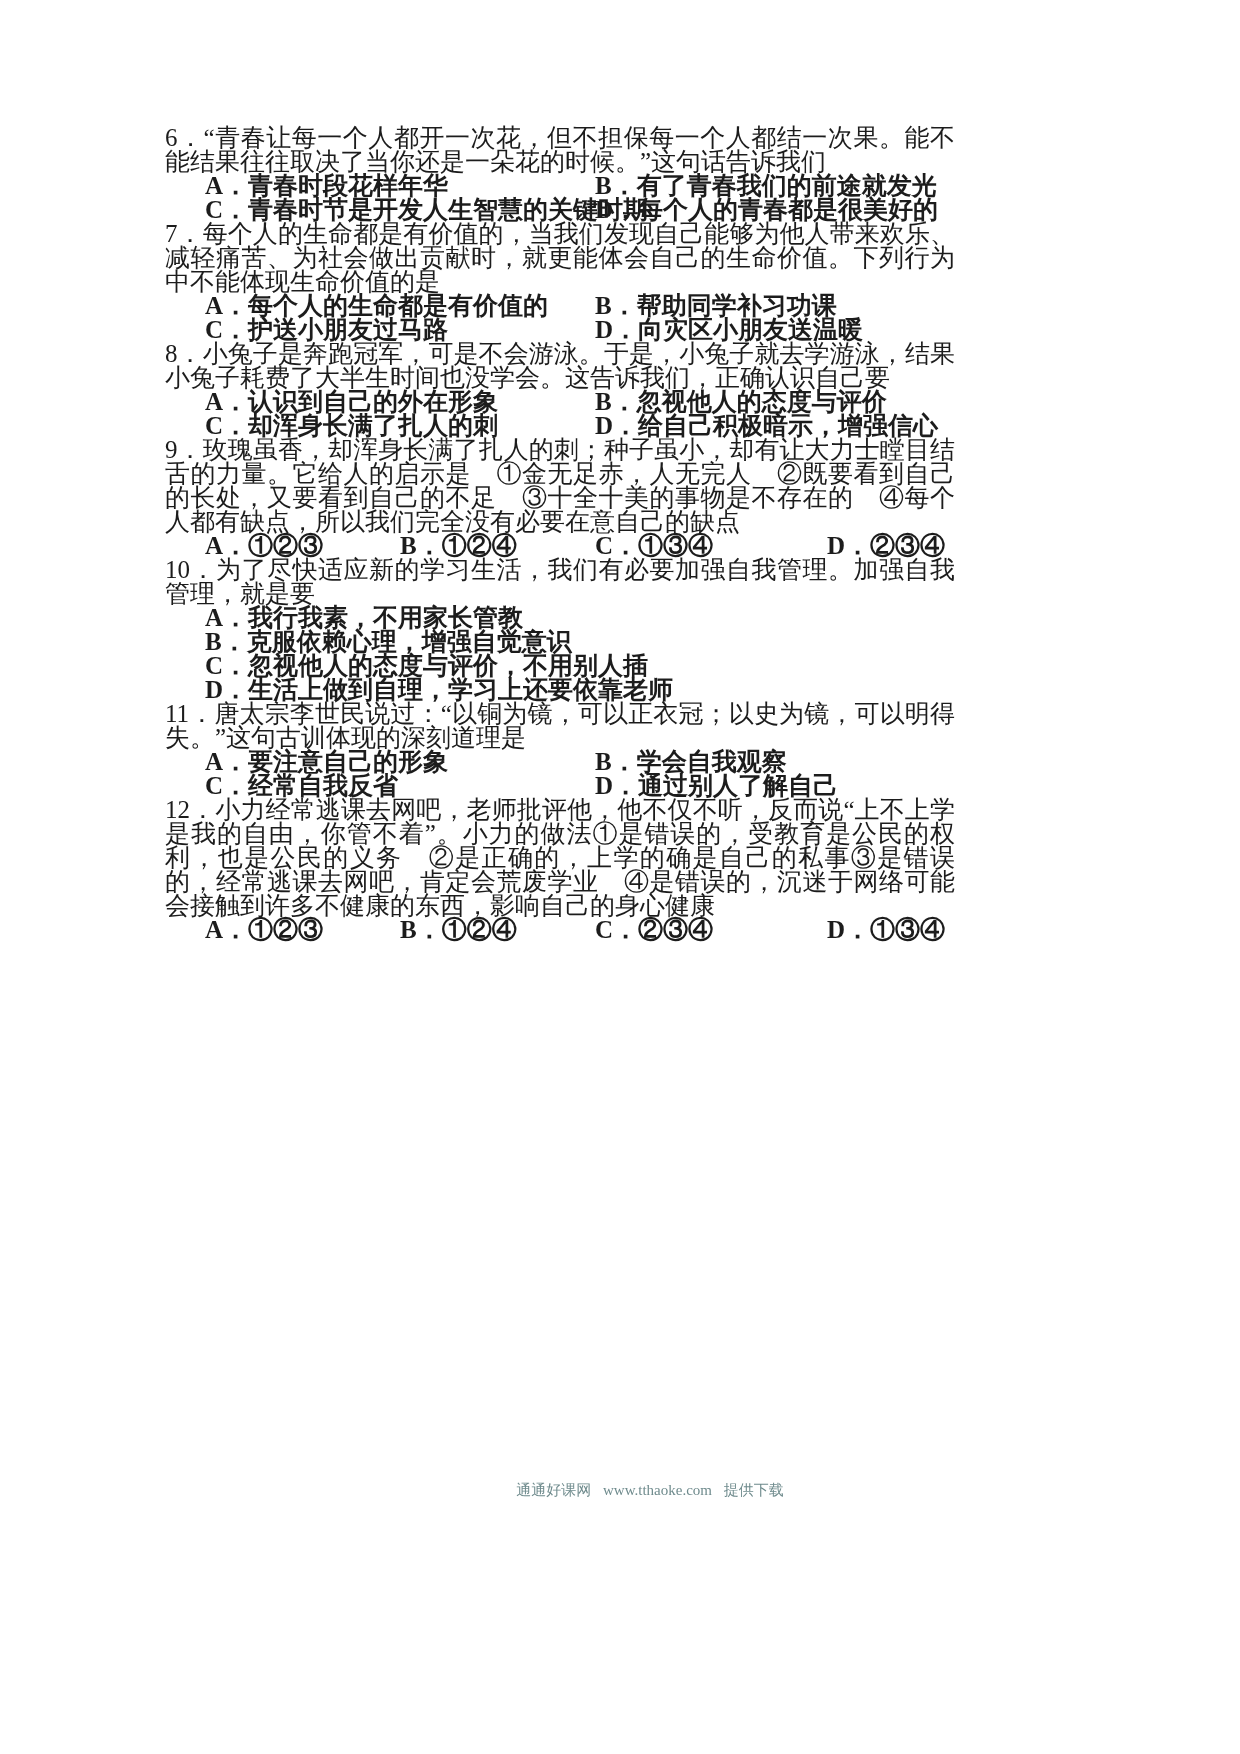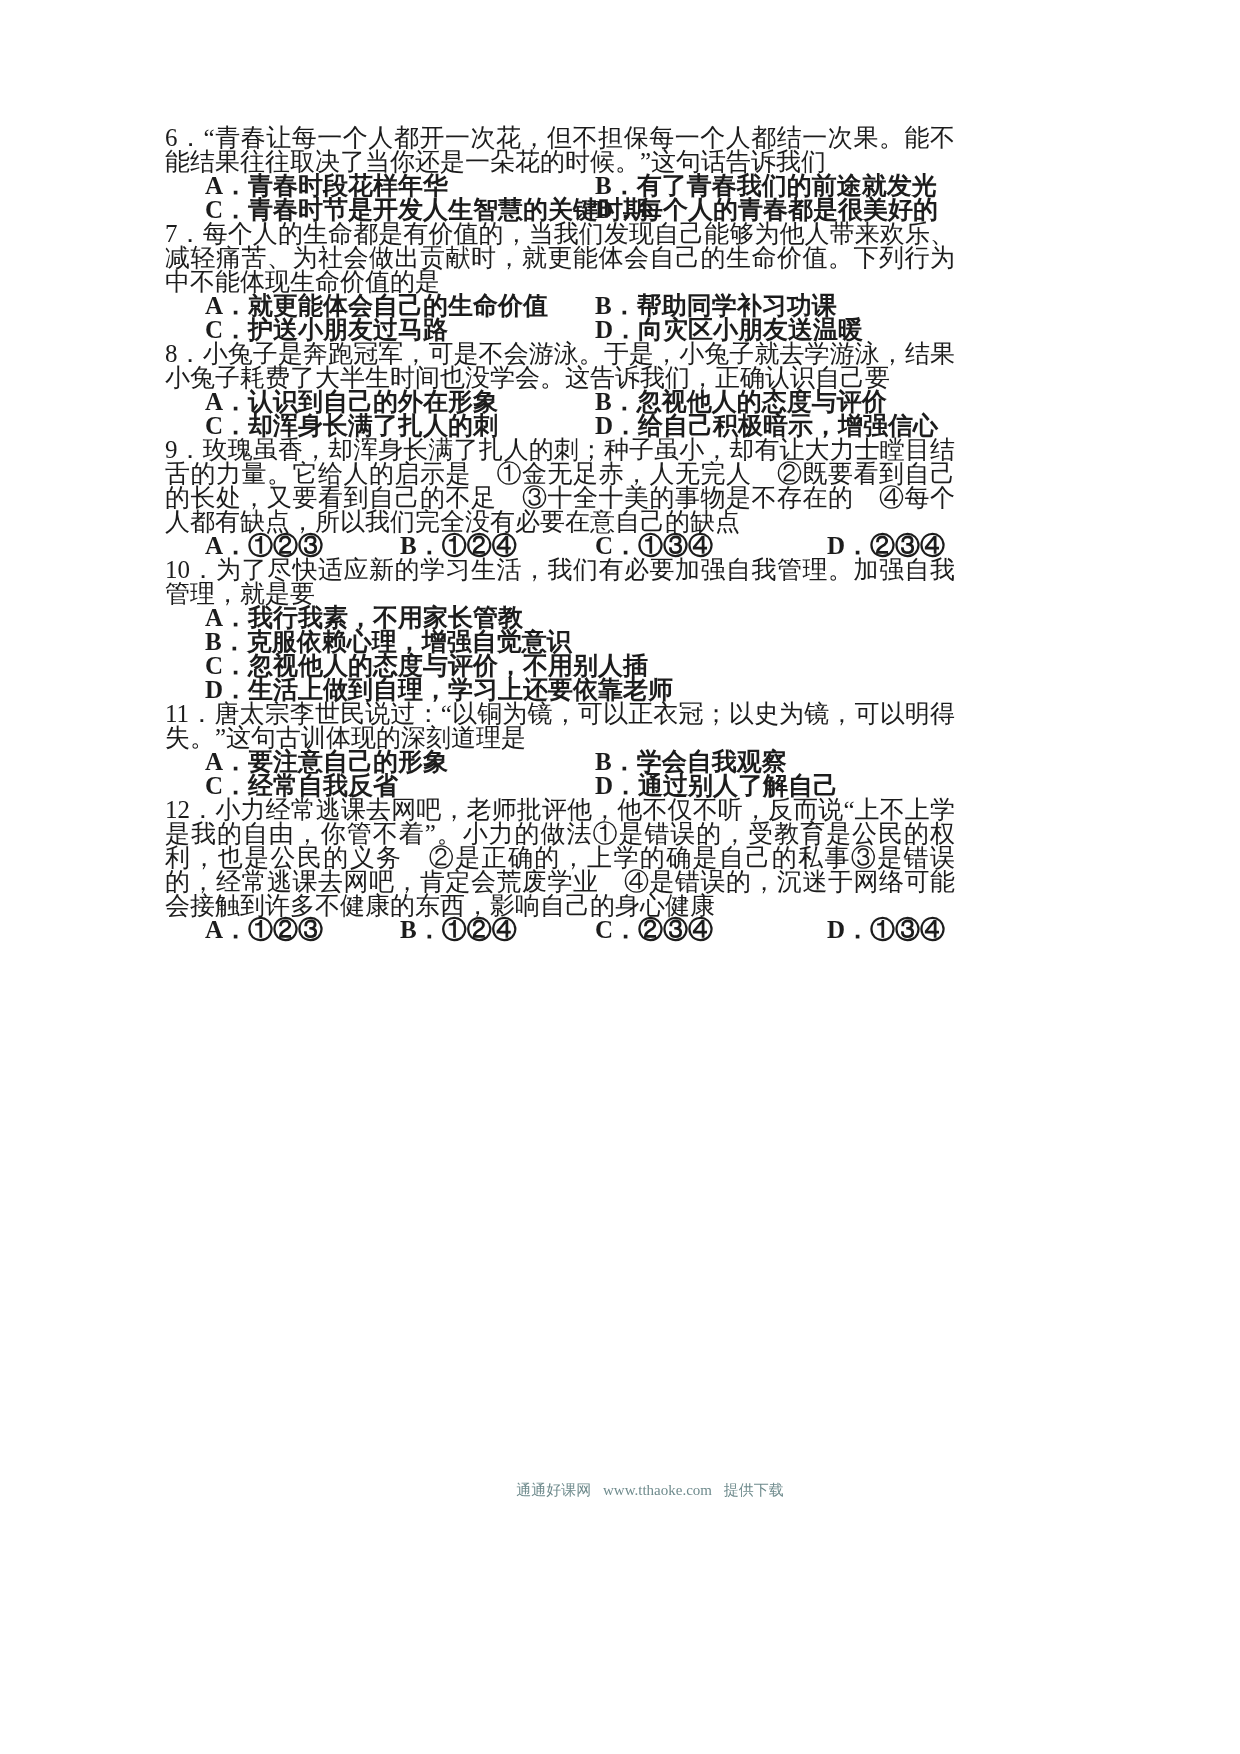--- a/index.html
+++ b/index.html
@@ -66,21 +66,21 @@
           <span class="opt">C．青春时节是开发人生智慧的关键时期</span>
           <span class="opt">D．每个人的青春都是很美好的</span>
         </div>
       </div>
     </section>
 
     <section class="question">
       <p class="stem">7．每个人的生命都是有价值的，当我们发现自己能够为他人带来欢乐、减轻痛苦、为社会做出贡献时，就更能体会自己的生命价值。下列行为中不能体现生命价值的是</p>
       <div class="options">
         <div class="opt-row two">
-          <span class="opt">A．就更能体会自己的生命价值</span>
+          <span class="opt">A．每个人的生命都是有价值的</span>
           <span class="opt">B．帮助同学补习功课</span>
         </div>
         <div class="opt-row two">
           <span class="opt">C．护送小朋友过马路</span>
           <span class="opt">D．向灾区小朋友送温暖</span>
         </div>
       </div>
     </section>
 
     <section class="question">

